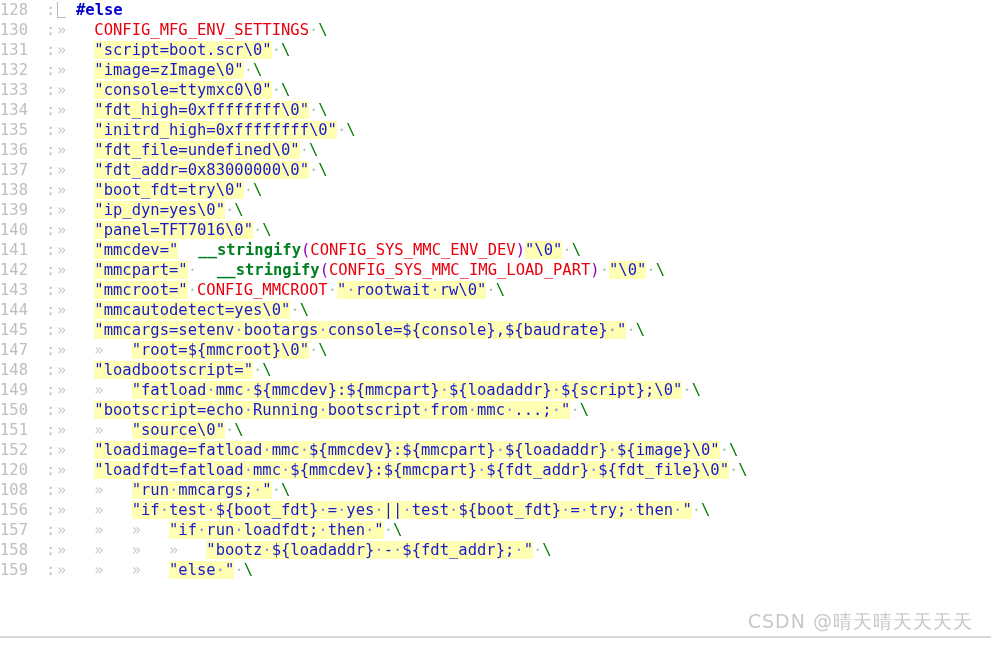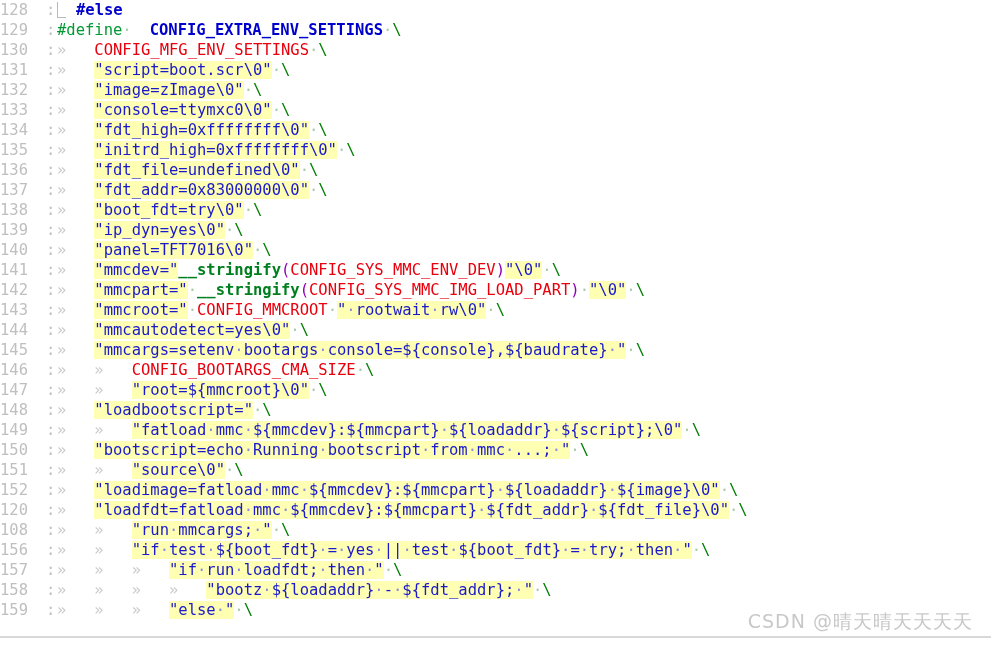--- a/index.html
+++ b/index.html
@@ -42,21 +42,21 @@
     width: 11px;
     text-align: left;
   }
   
   .tab      { color: #c9c9c9; }          
   .str      { color: #1a1acc; background: #ffffb3; }
   .strsp    { color: #8c8cd9; background: #ffffb3; }
   .pp       { color: #009933; }          
   .ppbold   { color: #0000cc; font-weight: bold; margin-left: 18px; }
   .macro    { color: #e8000d; text-align: right; }          
-  .fn       { color: #007f1f; font-weight: bold; }  
+  .fn       { color: #007f1f; font-weight: bold; padding-left: 20px; }  
   .paren    { color: #8f00b3; }
   .bslash   { color: #007f00; }
   .dotout   { color: #a9c9a9; }
   .cursor {
     display: inline-block;
     width: 8px;
     height: 15px;
     border-left: 1px solid #b9b9b9;
     border-bottom: 1px solid #b9b9b9;
     vertical-align: -3px;
@@ -80,38 +80,36 @@
     letter-spacing: 1px;
     white-space: nowrap;
     user-select: none;
   }
 </style>
 </head>
 <body>
 
 <div id="editor">
     <div class="line"><span class="lnum">128</span><span class="lcolon">:</span><span class="cursor"></span><span class="ppbold">#else</span></div>
-    <div class="line"><span class="lnum">129</span><span class="lcolon">:</span><span class="pp">#define</span><span class="dotout">·</span><span class="ppbold">CONFIG_EXTRA_ENV_SETTINGS</span><span class="dotout">·</span><span class="bslash">\</span></div>
     <div class="line"><span class="lnum">130</span><span class="lcolon">:</span><span class="tab">»   </span><span class="macro">CONFIG_MFG_ENV_SETTINGS</span><span class="dotout">·</span><span class="bslash">\</span></div>
     <div class="line"><span class="lnum">131</span><span class="lcolon">:</span><span class="tab">»   </span><span class="str">"script=boot.scr\0"</span><span class="dotout">·</span><span class="bslash">\</span></div>
     <div class="line"><span class="lnum">132</span><span class="lcolon">:</span><span class="tab">»   </span><span class="str">"image=zImage\0"</span><span class="dotout">·</span><span class="bslash">\</span></div>
     <div class="line"><span class="lnum">133</span><span class="lcolon">:</span><span class="tab">»   </span><span class="str">"console=ttymxc0\0"</span><span class="dotout">·</span><span class="bslash">\</span></div>
     <div class="line"><span class="lnum">134</span><span class="lcolon">:</span><span class="tab">»   </span><span class="str">"fdt_high=0xffffffff\0"</span><span class="dotout">·</span><span class="bslash">\</span></div>
     <div class="line"><span class="lnum">135</span><span class="lcolon">:</span><span class="tab">»   </span><span class="str">"initrd_high=0xffffffff\0"</span><span class="dotout">·</span><span class="bslash">\</span></div>
     <div class="line"><span class="lnum">136</span><span class="lcolon">:</span><span class="tab">»   </span><span class="str">"fdt_file=undefined\0"</span><span class="dotout">·</span><span class="bslash">\</span></div>
     <div class="line"><span class="lnum">137</span><span class="lcolon">:</span><span class="tab">»   </span><span class="str">"fdt_addr=0x83000000\0"</span><span class="dotout">·</span><span class="bslash">\</span></div>
     <div class="line"><span class="lnum">138</span><span class="lcolon">:</span><span class="tab">»   </span><span class="str">"boot_fdt=try\0"</span><span class="dotout">·</span><span class="bslash">\</span></div>
     <div class="line"><span class="lnum">139</span><span class="lcolon">:</span><span class="tab">»   </span><span class="str">"ip_dyn=yes\0"</span><span class="dotout">·</span><span class="bslash">\</span></div>
     <div class="line"><span class="lnum">140</span><span class="lcolon">:</span><span class="tab">»   </span><span class="str">"panel=TFT7016\0"</span><span class="dotout">·</span><span class="bslash">\</span></div>
     <div class="line"><span class="lnum">141</span><span class="lcolon">:</span><span class="tab">»   </span><span class="str">"mmcdev="</span><span class="fn">__stringify</span><span class="paren">(</span><span class="macro">CONFIG_SYS_MMC_ENV_DEV</span><span class="paren">)</span><span class="str">"\0"</span><span class="dotout">·</span><span class="bslash">\</span></div>
     <div class="line"><span class="lnum">142</span><span class="lcolon">:</span><span class="tab">»   </span><span class="str">"mmcpart="</span><span class="dotout">·</span><span class="fn">__stringify</span><span class="paren">(</span><span class="macro">CONFIG_SYS_MMC_IMG_LOAD_PART</span><span class="paren">)</span><span class="dotout">·</span><span class="str">"\0"</span><span class="dotout">·</span><span class="bslash">\</span></div>
     <div class="line"><span class="lnum">143</span><span class="lcolon">:</span><span class="tab">»   </span><span class="str">"mmcroot="</span><span class="dotout">·</span><span class="macro">CONFIG_MMCROOT</span><span class="dotout">·</span><span class="str">"<span class="strsp">·</span>rootwait<span class="strsp">·</span>rw\0"</span><span class="dotout">·</span><span class="bslash">\</span></div>
     <div class="line"><span class="lnum">144</span><span class="lcolon">:</span><span class="tab">»   </span><span class="str">"mmcautodetect=yes\0"</span><span class="dotout">·</span><span class="bslash">\</span></div>
     <div class="line"><span class="lnum">145</span><span class="lcolon">:</span><span class="tab">»   </span><span class="str">"mmcargs=setenv<span class="strsp">·</span>bootargs<span class="strsp">·</span>console=${console},${baudrate}<span class="strsp">·</span>"</span><span class="dotout">·</span><span class="bslash">\</span></div>
-    <div class="line"><span class="lnum">146</span><span class="lcolon">:</span><span class="tab">»   </span><span class="tab">»   </span><span class="macro">CONFIG_BOOTARGS_CMA_SIZE</span><span class="dotout">·</span><span class="bslash">\</span></div>
     <div class="line"><span class="lnum">147</span><span class="lcolon">:</span><span class="tab">»   </span><span class="tab">»   </span><span class="str">"root=${mmcroot}\0"</span><span class="dotout">·</span><span class="bslash">\</span></div>
     <div class="line"><span class="lnum">148</span><span class="lcolon">:</span><span class="tab">»   </span><span class="str">"loadbootscript="</span><span class="dotout">·</span><span class="bslash">\</span></div>
     <div class="line"><span class="lnum">149</span><span class="lcolon">:</span><span class="tab">»   </span><span class="tab">»   </span><span class="str">"fatload<span class="strsp">·</span>mmc<span class="strsp">·</span>${mmcdev}:${mmcpart}<span class="strsp">·</span>${loadaddr}<span class="strsp">·</span>${script};\0"</span><span class="dotout">·</span><span class="bslash">\</span></div>
     <div class="line"><span class="lnum">150</span><span class="lcolon">:</span><span class="tab">»   </span><span class="str">"bootscript=echo<span class="strsp">·</span>Running<span class="strsp">·</span>bootscript<span class="strsp">·</span>from<span class="strsp">·</span>mmc<span class="strsp">·</span>...;<span class="strsp">·</span>"</span><span class="dotout">·</span><span class="bslash">\</span></div>
     <div class="line"><span class="lnum">151</span><span class="lcolon">:</span><span class="tab">»   </span><span class="tab">»   </span><span class="str">"source\0"</span><span class="dotout">·</span><span class="bslash">\</span></div>
     <div class="line"><span class="lnum">152</span><span class="lcolon">:</span><span class="tab">»   </span><span class="str">"loadimage=fatload<span class="strsp">·</span>mmc<span class="strsp">·</span>${mmcdev}:${mmcpart}<span class="strsp">·</span>${loadaddr}<span class="strsp">·</span>${image}\0"</span><span class="dotout">·</span><span class="bslash">\</span></div>
     <div class="line"><span class="lnum">120</span><span class="lcolon">:</span><span class="tab">»   </span><span class="str">"loadfdt=fatload<span class="strsp">·</span>mmc<span class="strsp">·</span>${mmcdev}:${mmcpart}<span class="strsp">·</span>${fdt_addr}<span class="strsp">·</span>${fdt_file}\0"</span><span class="dotout">·</span><span class="bslash">\</span></div>
     <div class="line"><span class="lnum">108</span><span class="lcolon">:</span><span class="tab">»   </span><span class="tab">»   </span><span class="str">"run<span class="strsp">·</span>mmcargs;<span class="strsp">·</span>"</span><span class="dotout">·</span><span class="bslash">\</span></div>
     <div class="line"><span class="lnum">156</span><span class="lcolon">:</span><span class="tab">»   </span><span class="tab">»   </span><span class="str">"if<span class="strsp">·</span>test<span class="strsp">·</span>${boot_fdt}<span class="strsp">·</span>=<span class="strsp">·</span>yes<span class="strsp">·</span>||<span class="strsp">·</span>test<span class="strsp">·</span>${boot_fdt}<span class="strsp">·</span>=<span class="strsp">·</span>try;<span class="strsp">·</span>then<span class="strsp">·</span>"</span><span class="dotout">·</span><span class="bslash">\</span></div>
     <div class="line"><span class="lnum">157</span><span class="lcolon">:</span><span class="tab">»   </span><span class="tab">»   </span><span class="tab">»   </span><span class="str">"if<span class="strsp">·</span>run<span class="strsp">·</span>loadfdt;<span class="strsp">·</span>then<span class="strsp">·</span>"</span><span class="dotout">·</span><span class="bslash">\</span></div>

